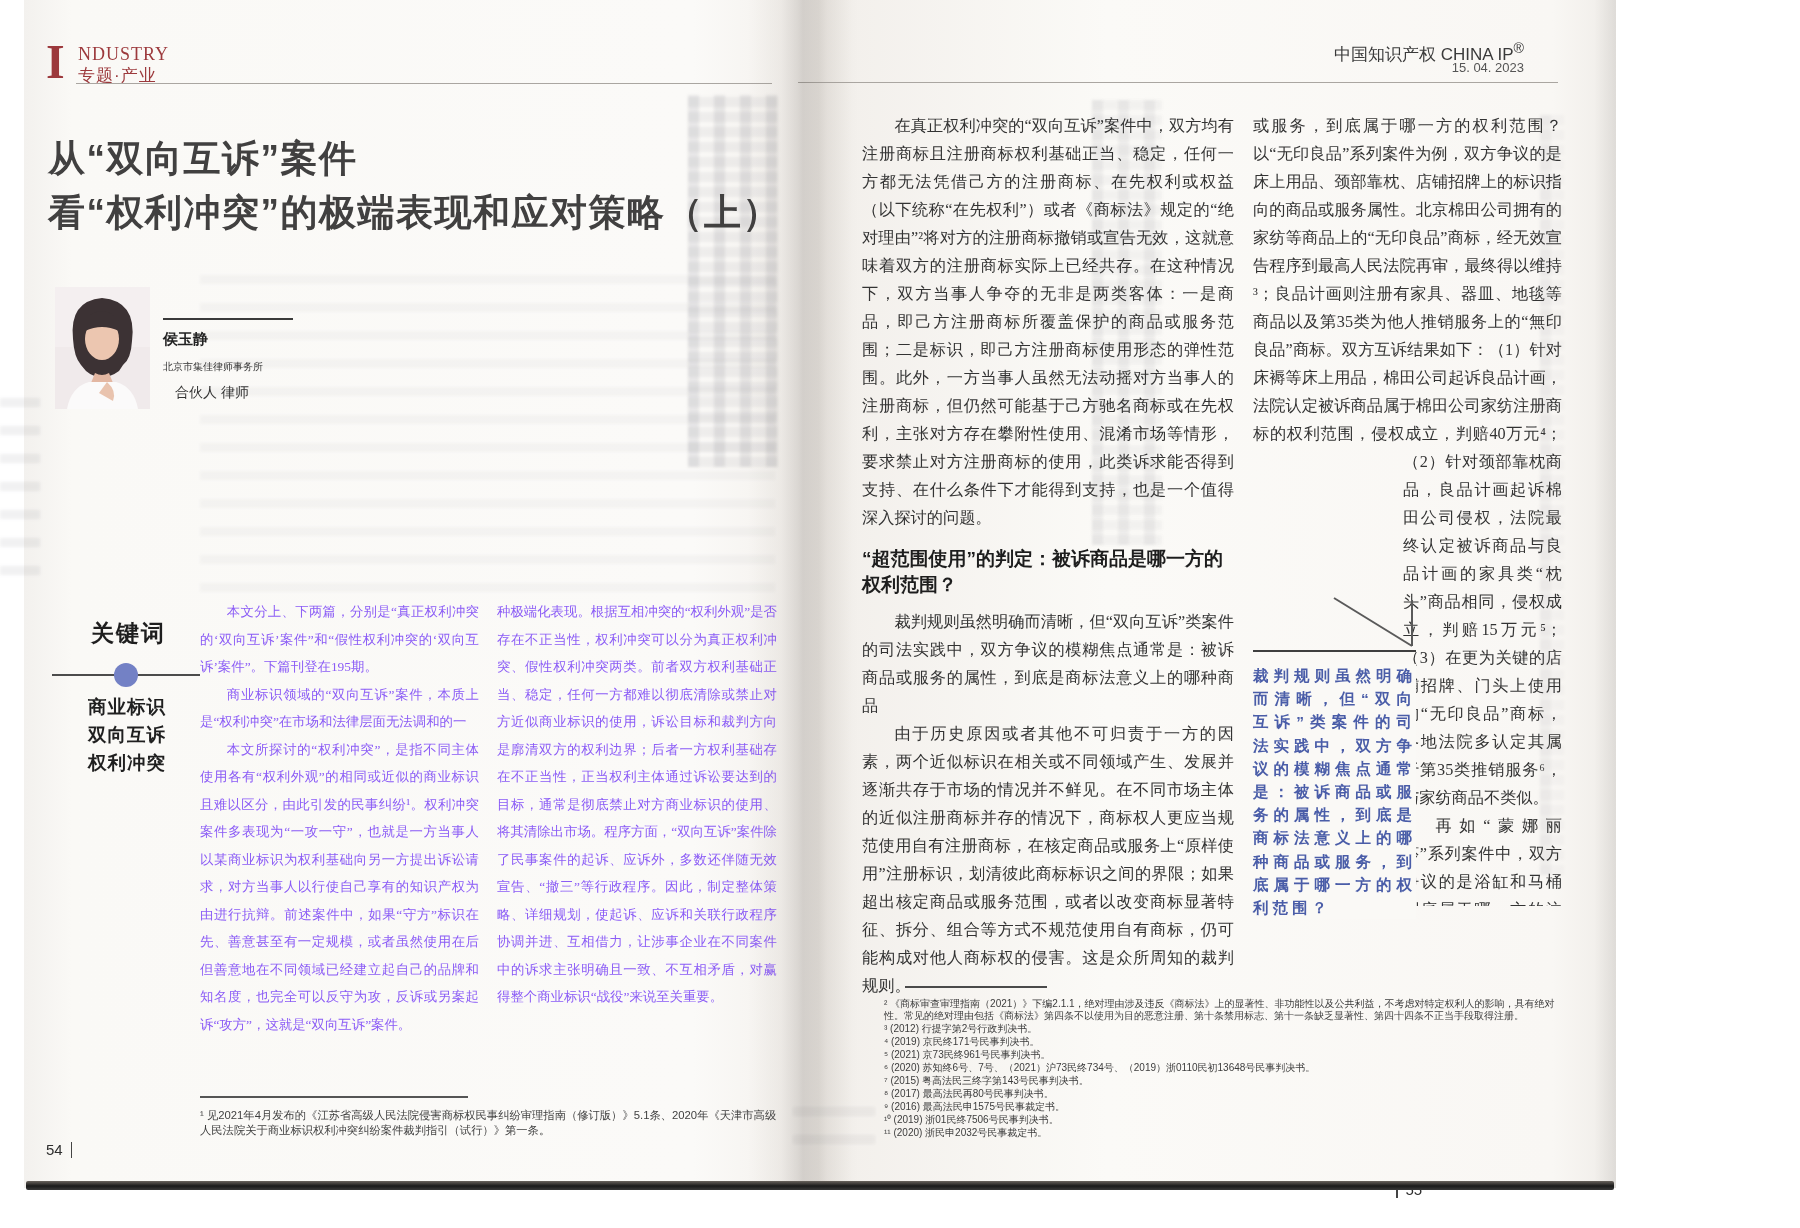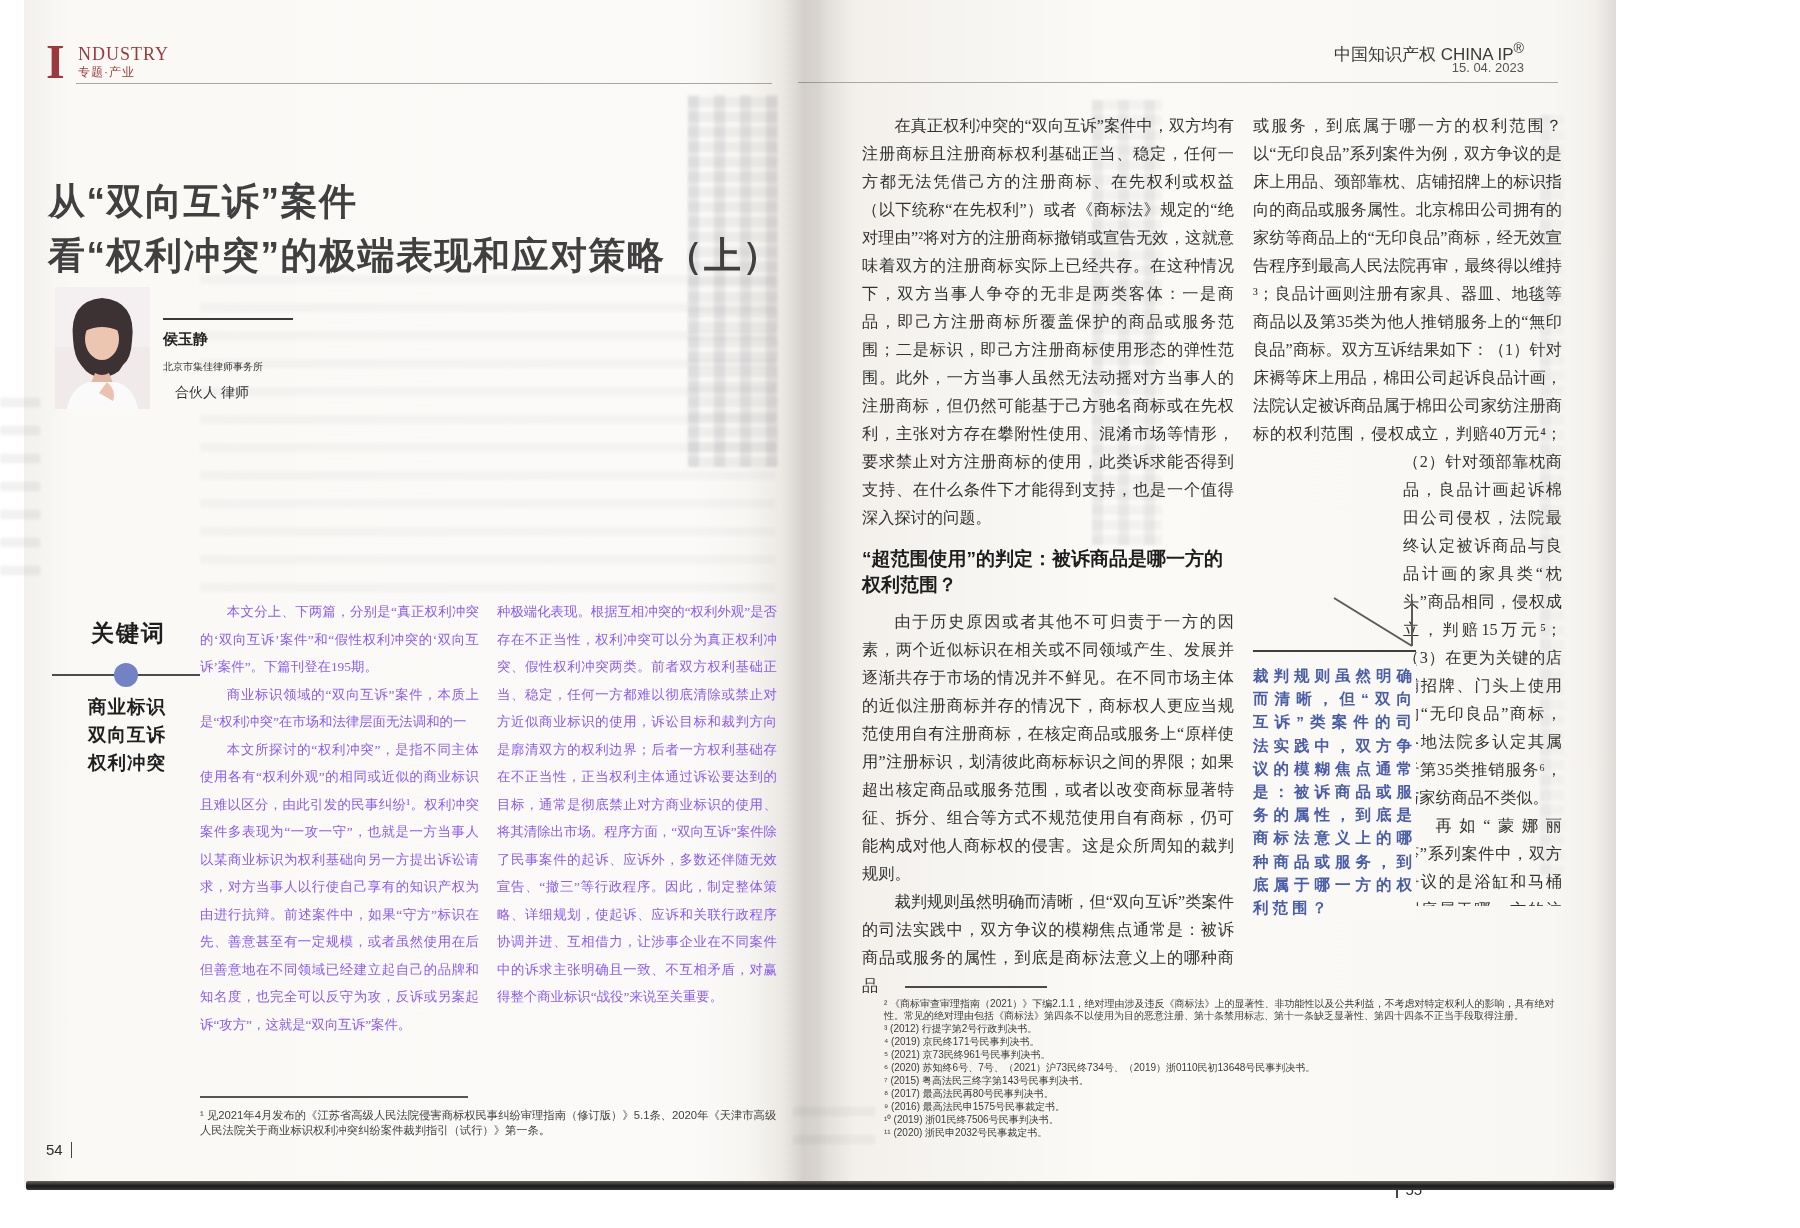--- a/index.html
+++ b/index.html
@@ -20,27 +20,27 @@
   
   .st { z-index:2; pointer-events:none; filter:blur(1.6px); }
   .st-v { background-image:repeating-linear-gradient(90deg,rgba(100,100,112,.12) 0 11px,rgba(0,0,0,0) 11px 26px),
                            repeating-linear-gradient(0deg,rgba(100,100,112,.08) 0 10px,rgba(0,0,0,0) 10px 15px); }
   .st-h { background-image:repeating-linear-gradient(0deg,rgba(100,100,112,.09) 0 9px,rgba(0,0,0,0) 9px 28px); }
 
   
   .red { color:#9c393c; }
   .hdr-initial { left:46px; top:38px; font-family:"Liberation Serif",serif; font-size:48px; font-weight:bold; line-height:1; z-index:10; }
   .hdr-name { left:78px; top:44px; font-family:"Liberation Serif",serif; font-size:18px; letter-spacing:1px; z-index:10; }
-  .hdr-section { left:78px; top:64px; font-size:12px; letter-spacing:1px; z-index:10; }
+  .hdr-section { left:78px; top:64px; font-size:17px; letter-spacing:1px; z-index:10; }
   .rule { background:#aaa6a1; height:1px; z-index:10; }
   .rhdr { left:1100px; top:40px; width:424px; text-align:right; font-size:17px; color:#3a3a3a; z-index:10; }
   .rdate { left:1100px; top:60px; width:424px; text-align:right; font-size:13px; color:#555; z-index:10; }
 
   
-  .title { left:48px; color:#414040; font-weight:bold; font-size:37px; letter-spacing:1.5px; white-space:nowrap; z-index:10;margin-top:43px; }
+  .title { left:48px; color:#414040; font-weight:bold; font-size:37px; letter-spacing:1.5px; white-space:nowrap; z-index:10; }
 
   
   .photo { left:55px; top:287px; width:95px; height:122px; z-index:10; }
   .author-rule { left:163px; top:318px; width:130px; height:2px; background:#3a3a3a; z-index:10; }
   .author-name { left:163px; top:330px; font-size:15px; font-weight:bold; color:#222; z-index:10; }
   .author-firm { left:163px; top:360px; font-size:10px; color:#333; z-index:10; }
   .author-title { left:175px; top:384px; font-size:14px; color:#333; z-index:10; }
 
   
   .kw-head { left:91px; top:618px; font-family:"Liberation Serif",serif; font-size:23px; font-weight:bold; letter-spacing:2px; color:#1e1e1e; z-index:10; }
@@ -144,22 +144,22 @@
       <span class="pgbar"></span>
   </div>
   <div class="abs pgnum" style="left:1396px;margin-top:40px;">
     <span class="pgbar"></span>
       <span>55</span>
   </div>
 
   <div class="abs col colR" style="left:862px;top:112px;width:372px;">
     <p class="bp ind">在真正权利冲突的“双向互诉”案件中，双方均有注册商标且注册商标权利基础正当、稳定，任何一方都无法凭借己方的注册商标、在先权利或权益（以下统称“在先权利”）或者《商标法》规定的“绝对理由”²将对方的注册商标撤销或宣告无效，这就意味着双方的注册商标实际上已经共存。在这种情况下，双方当事人争夺的无非是两类客体：一是商品，即己方注册商标所覆盖保护的商品或服务范围；二是标识，即己方注册商标使用形态的弹性范围。此外，一方当事人虽然无法动摇对方当事人的注册商标，但仍然可能基于己方驰名商标或在先权利，主张对方存在攀附性使用、混淆市场等情形，要求禁止对方注册商标的使用，此类诉求能否得到支持、在什么条件下才能得到支持，也是一个值得深入探讨的问题。</p>
     <div class="sec-head">“超范围使用”的判定：被诉商品是哪一方的权利范围？</div>
+    <p class="bp ind">裁判规则虽然明确而清晰，但“双向互诉”类案件的司法实践中，双方争议的模糊焦点通常是：被诉商品或服务的属性，到底是商标法意义上的哪种商品</p>
     <p class="bp ind">由于历史原因或者其他不可归责于一方的因素，两个近似标识在相关或不同领域产生、发展并逐渐共存于市场的情况并不鲜见。在不同市场主体的近似注册商标并存的情况下，商标权人更应当规范使用自有注册商标，在核定商品或服务上“原样使用”注册标识，划清彼此商标标识之间的界限；如果超出核定商品或服务范围，或者以改变商标显著特征、拆分、组合等方式不规范使用自有商标，仍可能构成对他人商标权的侵害。这是众所周知的裁判规则。</p>
-    <p class="bp ind">裁判规则虽然明确而清晰，但“双向互诉”类案件的司法实践中，双方争议的模糊焦点通常是：被诉商品或服务的属性，到底是商标法意义上的哪种商品</p>
   </div>
 
   <svg class="abs pq-arrow" width="86" height="54" viewBox="0 0 86 54">
     <line x1="2" y1="2" x2="80" y2="50" stroke="#5a5a5a" stroke-width="2"></line>
     <line x1="80" y1="4" x2="80" y2="50" stroke="#5a5a5a" stroke-width="2"></line>
   </svg>
   <div class="abs pq-rule"></div>
   <div class="abs pull-quote" style="color:#4a5da8;">裁判规则虽然明确而清晰，但“双向互诉”类案件的司法实践中，双方争议的模糊焦点通常是：被诉商品或服务的属性，到底是商标法意义上的哪种商品或服务，到底属于哪一方的权利范围？</div>
 
   <div class="abs col colR" style="left:1253px;top:112px;width:309px;height:794px;overflow:hidden;">

